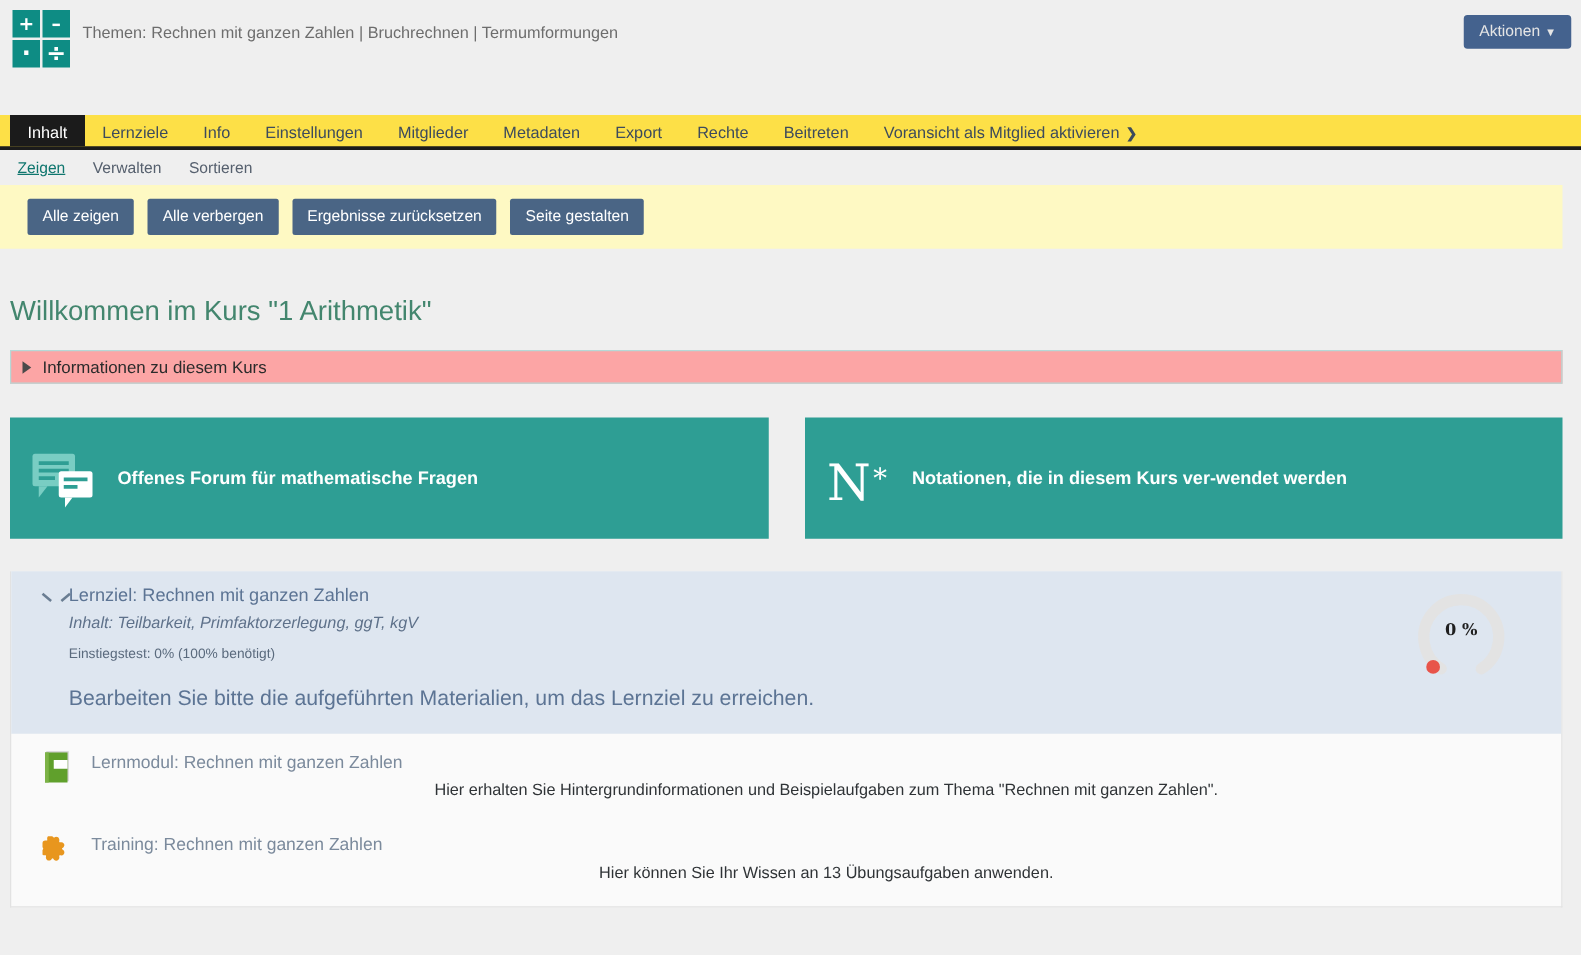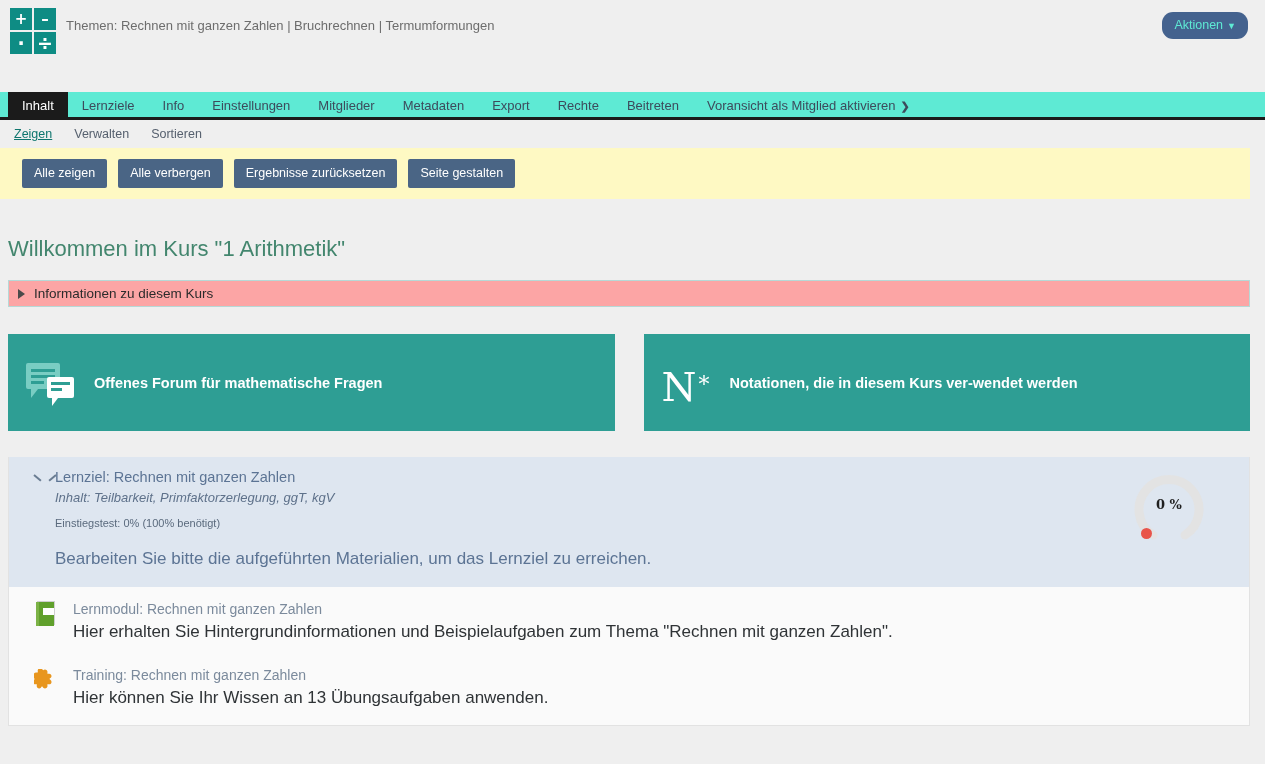--- a/index.html
+++ b/index.html
@@ -44,38 +44,38 @@
     margin: 0;
     letter-spacing: .2px;
   }
   .course-subtitle {
     font-size: 13px;
     color: #6d6d6d;
     margin-top: 6px;
   }
   .aktionen-btn {
     position: absolute;
-    right: 17px; top: 12px;
+    right: 8px; top: 12px;
     background: #44628e;
-    color: #5eead4;
+    color: #e5e5e5;
     border: none;
     font-size: 12.5px;
     padding: 6px 12px 7px 12px;
-    border-radius: 11px;
+    border-radius: 3px;
     cursor: pointer;
     font-family: "Liberation Sans", sans-serif;
   }
   .aktionen-btn .caret { font-size: 9px; margin-left: 4px; }
 
   
   .tabbar {
     position: relative;
     height: 28px;
     border-bottom: 3px solid #1b1b1b;
-    background: #5eead4;
+    background: #fde047;
     display: flex;
     align-items: stretch;
     padding-left: 8px;
   }
   .tab {
     font-size: 13px;
     color: #3d4b5c;
     padding: 5px 14px 6px 14px;
     cursor: pointer;
     white-space: nowrap;
@@ -314,21 +314,21 @@
     gap: 16px;
   }
   .content-row .c-icon { flex: 0 0 auto; width: 24px; height: 26px; position: relative; }
   .content-row .c-body { flex: 1; }
   .c-title {
     font-size: 14px;
     color: #7b8a9c;
     cursor: pointer;
     margin-bottom: 6px;
   }
-  .c-desc { font-size: 17px; color: #2f3336; line-height: 18px; }
+  .c-desc { font-size: 13px; color: #2f3336; line-height: 18px; text-align: center; }
 
   
   .book {
     position: absolute; left: 3px; top: 1px;
     width: 18px; height: 24px;
     background: #60a02c;
     border-left: 3px solid #7cb246;
     box-shadow: 1px -1px 0 #cfcfcf;
   }
   .book:after {

